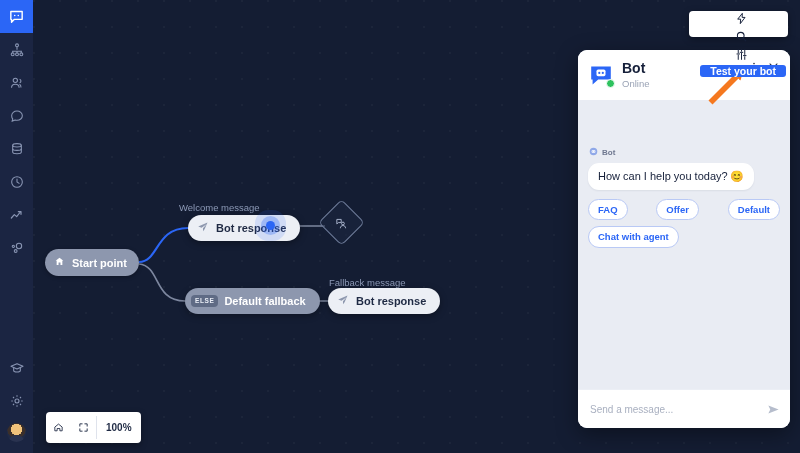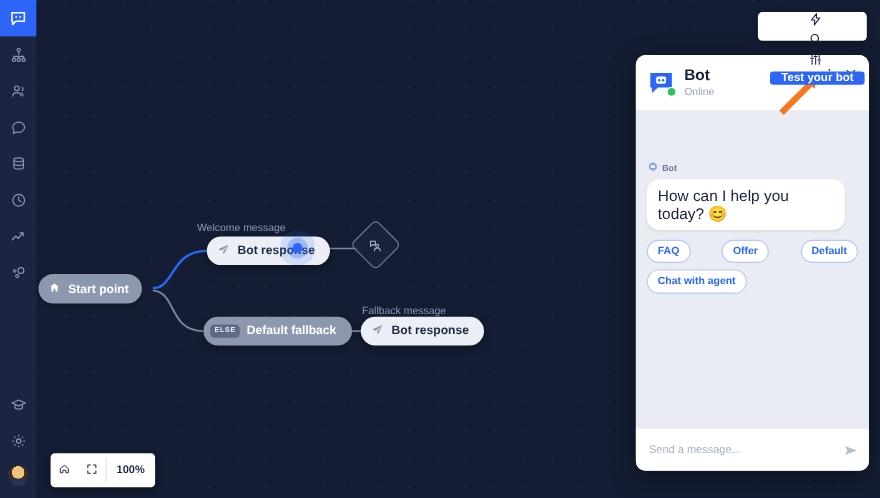--- a/index.html
+++ b/index.html
@@ -83,21 +83,21 @@
   
   .node {
     position: absolute;
     display: flex;
     align-items: center;
     border-radius: 14px;
     white-space: nowrap;
     box-sizing: border-box;
   }
   .node-start {
-    left: 2px; top: 249px;
+    left: 12px; top: 249px;
     height: 27px;
     padding: 0 12px 0 9px;
     gap: 7px;
     background: #8d97ae;
     color: #ffffff;
     font-size: 11px;
     font-weight: 600;
     box-shadow: 0 1px 4px rgba(0,0,0,.32);
   }
   .node-light {
@@ -294,21 +294,21 @@
     font-size: 8px;
     font-weight: 700;
     margin-bottom: 5px;
     margin-left: 1px;
   }
   .bubble {
     display: inline-block;
     background: #ffffff;
     border-radius: 11px;
     padding: 7px 10px;
-    font-size: 14px;
+    font-size: 11px;
     color: #16203a;
     box-shadow: 0 1px 2px rgba(20,29,51,.07);
     max-width: 160px;
   }
   .quick-wrap {
     margin-top: 9px;
     display: flex;
     flex-wrap: wrap;
     justify-content: space-between;
     gap: 6px;

